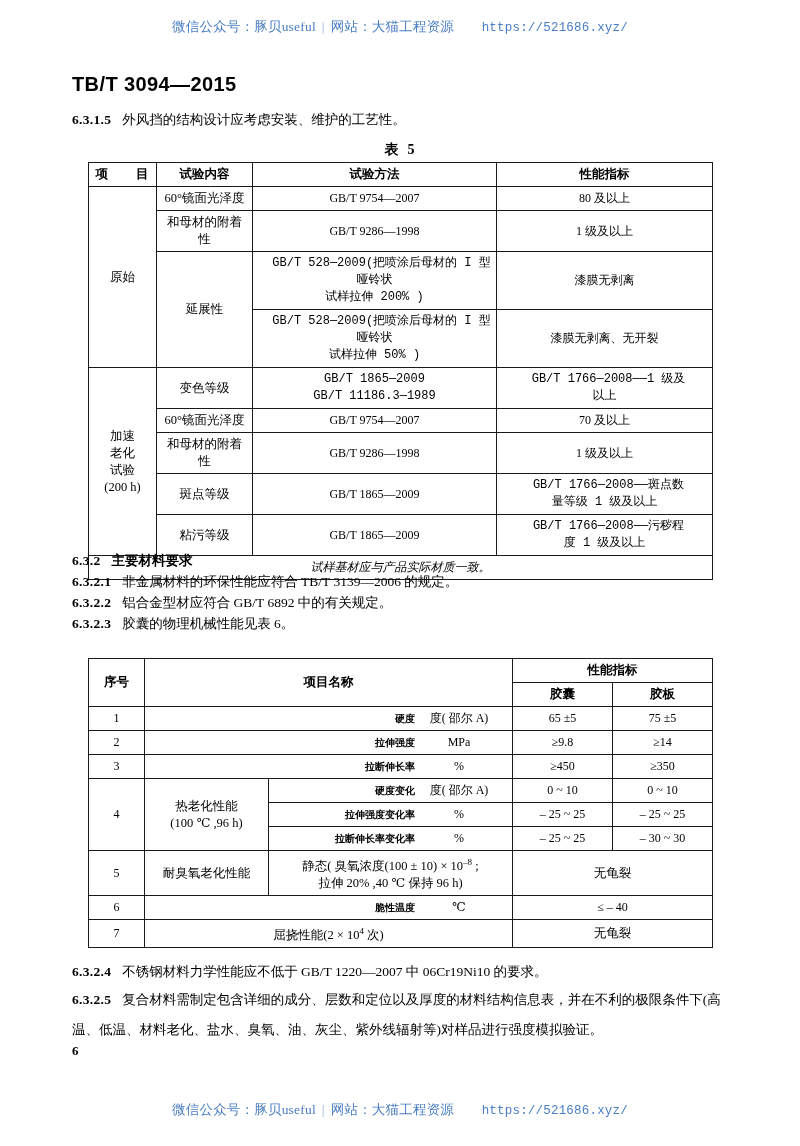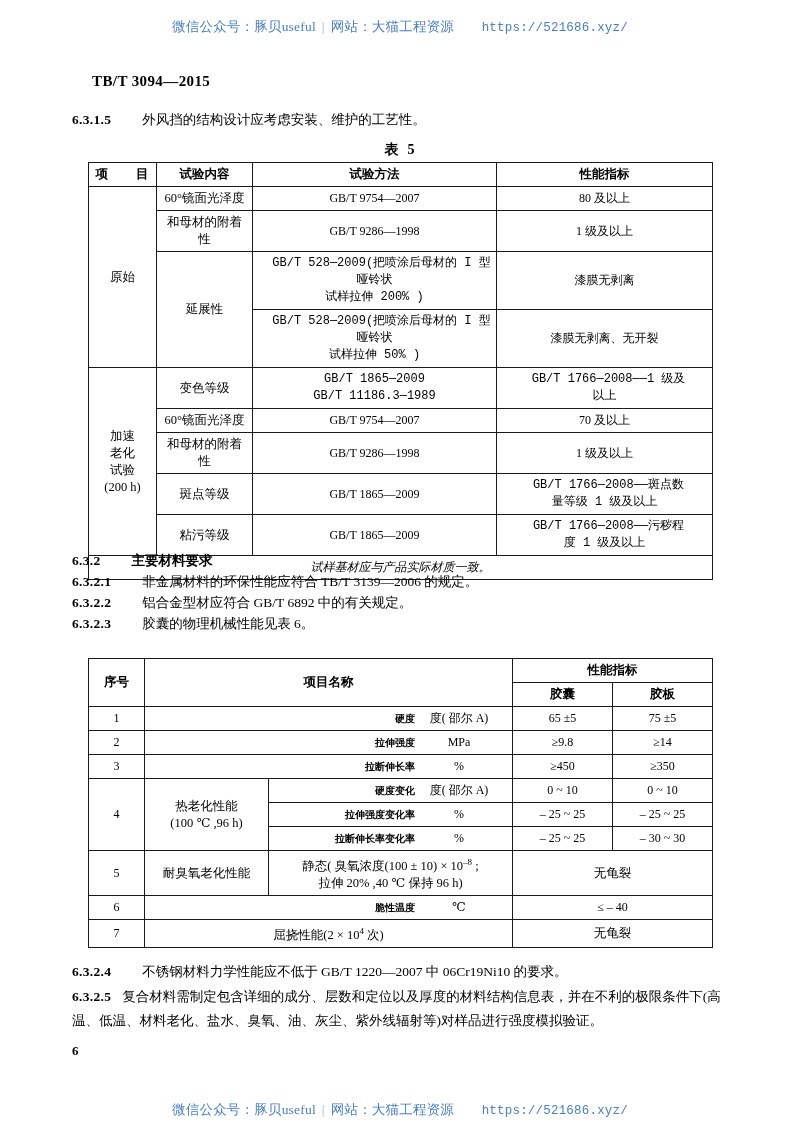--- a/index.html
+++ b/index.html
@@ -44,47 +44,46 @@
     margin-left: 24px;
   }
   .watermark.top { top: 18px; }
   .watermark.bottom { top: 1101px; }
 
   
   .std-code {
     position: absolute;
     left: 72px;
     top: 73px;
-    font-size: 15px;
+    font-size: 20px;
     font-weight: bold;
     letter-spacing: 0.4px;
-    font-family: Liberation Serif, serif;
-    margin-left: 20px;
+    font-family: Liberation Sans, sans-serif;
   }
 
   .clause {
     position: absolute;
     left: 72px;
     font-size: 13.5px;
     line-height: 20px;
     white-space: nowrap;
   }
   .clause .num {
     font-weight: bold;
     letter-spacing: 0.3px;
   }
-  .clause .txt { padding-left: 11px; margin-left: 20px; }
+  .clause .txt { padding-left: 11px; }
   .clause.bold .txt { font-weight: bold; }
 
   .clause-wrap {
     position: absolute;
     left: 72px;
     width: 672px;
     font-size: 13.5px;
-    line-height: 24px;
+    line-height: 30px;
   }
   .clause-wrap .num { font-weight: bold; letter-spacing: 0.3px; }
   .clause-wrap .txt { padding-left: 11px; }
 
   
   .tbl-caption {
     position: absolute;
     left: 0;
     width: 800px;
     text-align: center;

